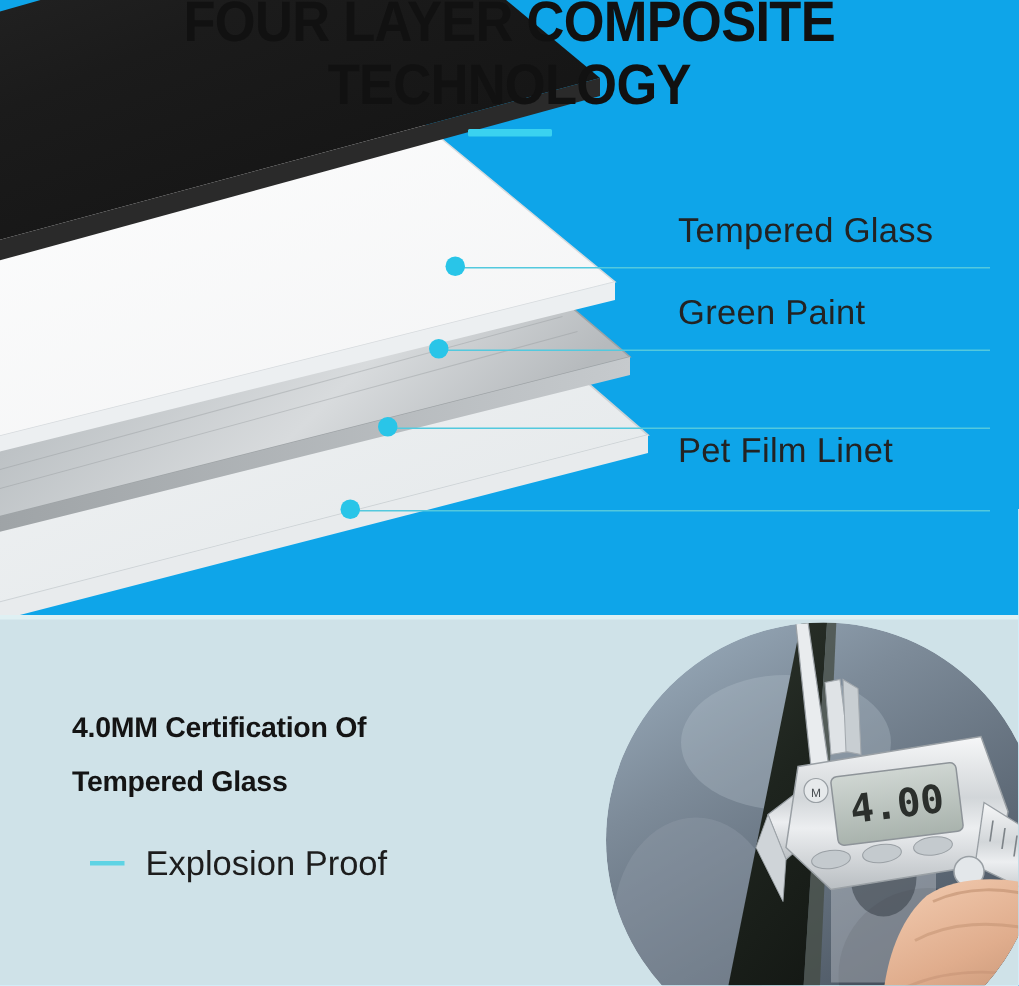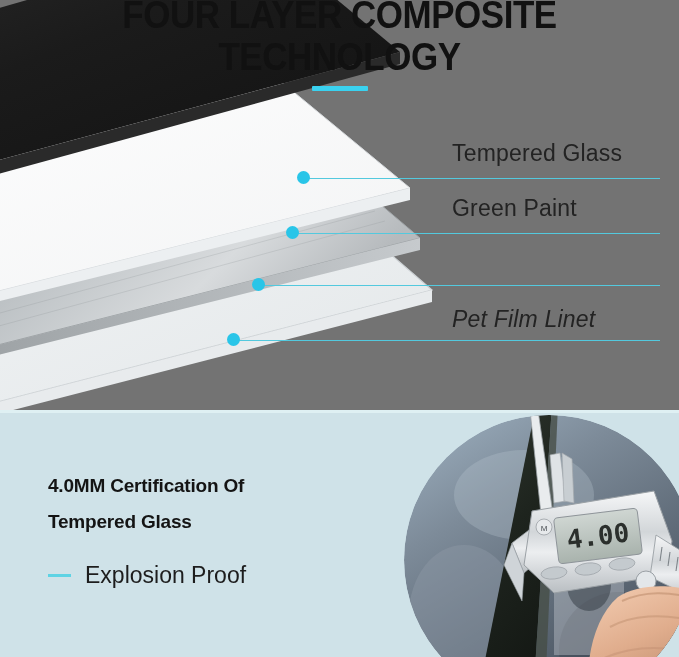--- a/index.html
+++ b/index.html
@@ -15,21 +15,21 @@
     background: #ffffff;
     font-family: "Liberation Sans", sans-serif;
   }
 
   
   #top-section {
     position: absolute;
     left: 0; top: 0;
     width: 679px;
     height: 410px;
-    background: #737373;
+    background: #0ea5e9;
     overflow: hidden;
   }
 
   #title-block {
     position: absolute;
     left: 0;
     top: -6px;
     width: 679px;
     text-align: center;
     z-index: 40;
@@ -116,21 +116,21 @@
     width: 350px;
     font-size: 19px;
     font-weight: bold;
     line-height: 36px;
     color: #141414;
     letter-spacing: -0.2px;
   }
 
   #panel-bullets {
     position: absolute;
-    left: 48px;
+    left: 60px;
     top: 148px;
     width: 360px;
   }
   .bullet-row {
     display: flex;
     align-items: center;
     height: 34px;
   }
   .bullet-dash {
     width: 23px;
@@ -235,21 +235,21 @@
 
       <div class="callout-rule" style="left:292px; top:233px; width:368px;"></div>
       <div class="callout-dot" style="left:286px; top:226px;"></div>
       <div class="callout-label" style="top:195px;">Green Paint</div>
 
       <div class="callout-rule" style="left:258px; top:285px; width:402px;"></div>
       <div class="callout-dot" style="left:252px; top:278px;"></div>
 
       <div class="callout-rule" style="left:233px; top:340px; width:427px;"></div>
       <div class="callout-dot" style="left:227px; top:333px;"></div>
-      <div class="callout-label" style="top:306px;font-style:italic;">Pet Film Linet</div>
+      <div class="callout-label" style="top:287px;">Pet Film Linet</div>
 
     </div>
   </div>
 
   <div id="bottom-panel">
     <div id="panel-top-edge"></div>
 
     <div id="panel-heading">
       <div>4.0MM Certification Of</div>
       <div>Tempered Glass</div>

